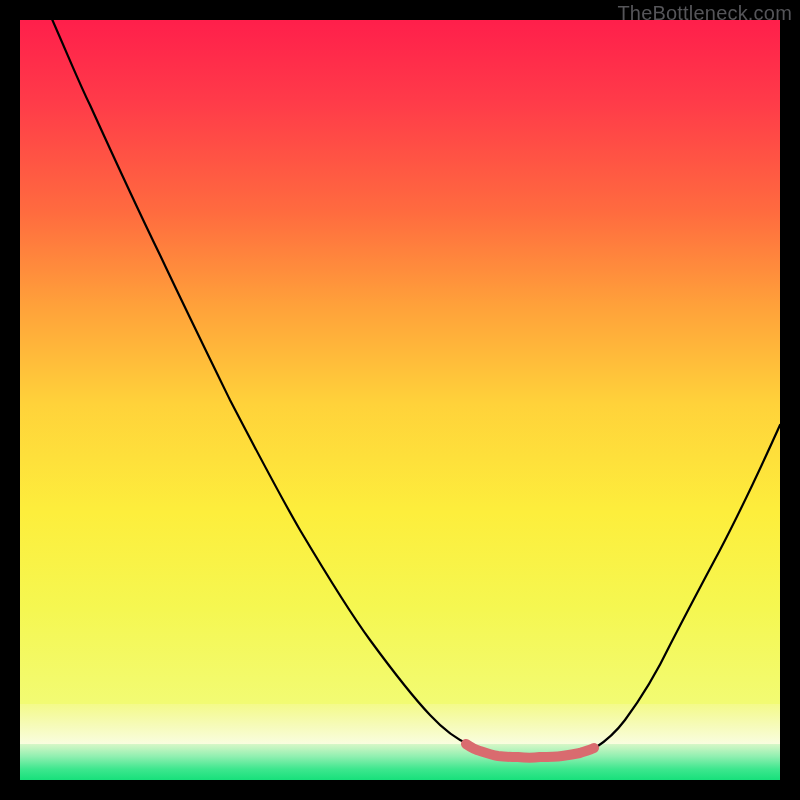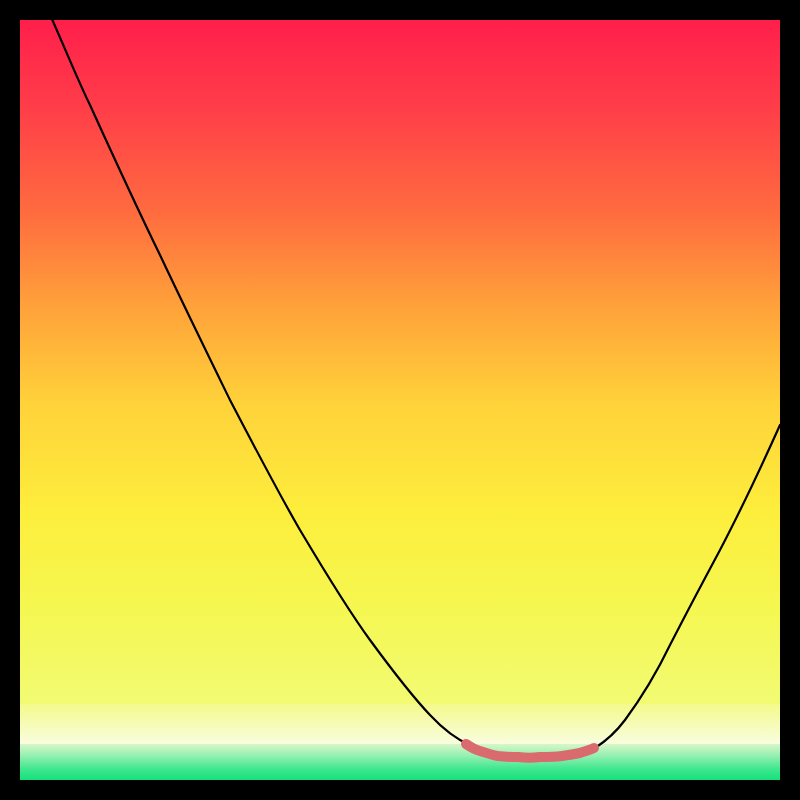--- a/index.html
+++ b/index.html
@@ -84,20 +84,21 @@
     font-size: 20px;
     letter-spacing: 0.2px;
     font-weight: 400;
   }
 </style>
 </head>
 <body>
 
 <div class="frame">
 
+  <div class="watermark">TheBottleneck.com</div>
 
   <div class="plot">
 
     <div class="gradient-main"></div>
     <div class="band-pale"></div>
     <div class="band-green"></div>
 
     <svg class="curve" viewBox="0 0 760 760" preserveAspectRatio="none">
 
       <path d="M 28 -10

